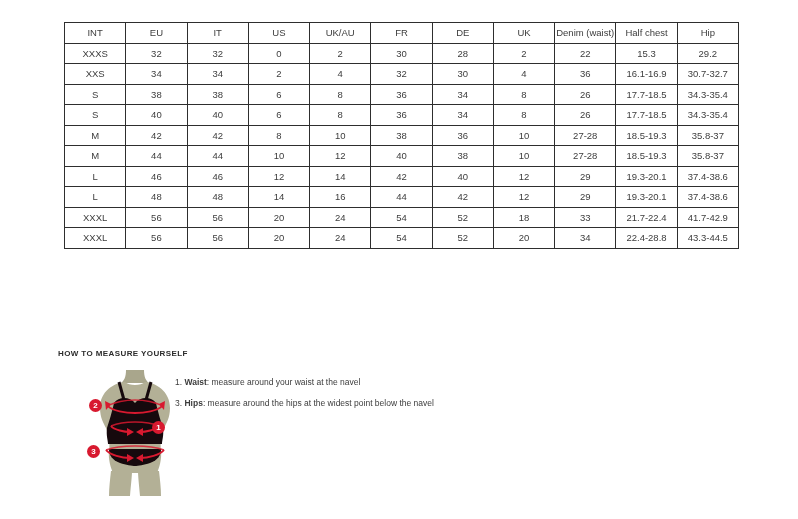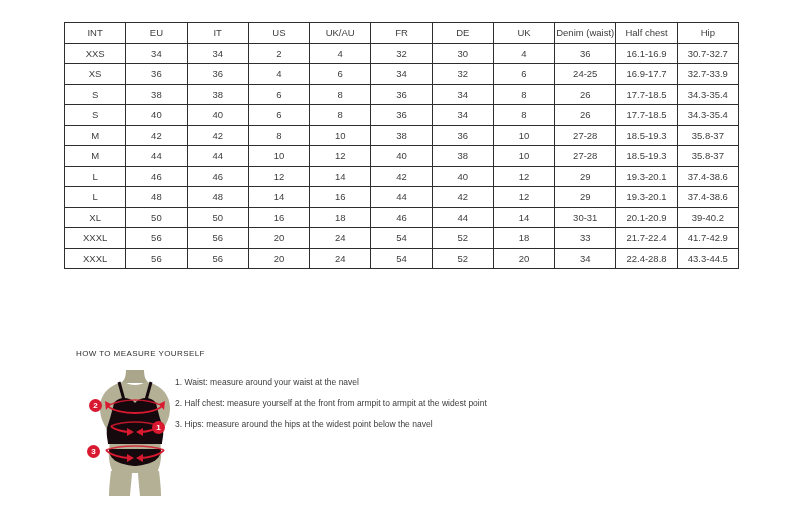--- a/index.html
+++ b/index.html
@@ -22,23 +22,23 @@
     height: 20.5px;
     font-weight: normal;
     padding: 0 1px;
     white-space: nowrap;
     overflow: hidden;
   }
 
   
   .measure-heading {
     position: absolute;
-    left: 76px; top: 349px;
+    left: 58px; top: 349px;
     font-size: 8px;
-    font-weight: normal;
+    font-weight: bold;
     letter-spacing: 0.4px;
     color: #2d2d2d;
   }
   .figure-wrap { position: absolute; left: 78px; top: 370px; width: 115px; height: 128px; }
   .figure-wrap svg { display: block; }
   .marker {
     position: absolute;
     width: 13px; height: 13px;
     border-radius: 50%;
     background: #d8192f;
@@ -52,21 +52,21 @@
   .marker.m1 { left: 74px; top: 51px; }
   .marker.m3 { left: 9px;  top: 75px; }
 
   .measure-steps { position: absolute; left: 175px; top: 372px; width: 400px; }
   .measure-step {
     font-size: 8.5px;
     color: #3c3c3c;
     line-height: 21px;
     white-space: nowrap;
   }
-  .measure-step .step-label { font-weight: normal; }
+  .measure-step .step-label { font-weight: bold; }
 </style>
 </head>
 <body>
 
 <div class="size-table-wrap">
   <table class="size-table">
     <thead>
       <tr>
           <th>INT</th>
           <th>EU</th>
@@ -76,44 +76,44 @@
           <th>FR</th>
           <th>DE</th>
           <th>UK</th>
           <th>Denim (waist)</th>
           <th>Half chest</th>
           <th>Hip</th>
         </tr>
     </thead>
     <tbody>
         <tr>
+          <td>XXXS</td>
+          <td>32</td>
+          <td>32</td>
+          <td>0</td>
+          <td>2</td>
+          <td>30</td>
+          <td>28</td>
+          <td>2</td>
+          <td>22</td>
+          <td>15.3</td>
+          <td>29.2</td>
+        </tr>
+        <tr>
           <td>XXS</td>
           <td>34</td>
           <td>34</td>
           <td>2</td>
           <td>4</td>
           <td>32</td>
           <td>30</td>
           <td>4</td>
           <td>36</td>
           <td>16.1-16.9</td>
           <td>30.7-32.7</td>
-        </tr>
-        <tr>
-          <td>XS</td>
-          <td>36</td>
-          <td>36</td>
-          <td>4</td>
-          <td>6</td>
-          <td>34</td>
-          <td>32</td>
-          <td>6</td>
-          <td>24-25</td>
-          <td>16.9-17.7</td>
-          <td>32.7-33.9</td>
         </tr>
         <tr>
           <td>S</td>
           <td>38</td>
           <td>38</td>
           <td>6</td>
           <td>8</td>
           <td>36</td>
           <td>34</td>
           <td>8</td>
@@ -178,33 +178,20 @@
           <td>48</td>
           <td>48</td>
           <td>14</td>
           <td>16</td>
           <td>44</td>
           <td>42</td>
           <td>12</td>
           <td>29</td>
           <td>19.3-20.1</td>
           <td>37.4-38.6</td>
-        </tr>
-        <tr>
-          <td>XL</td>
-          <td>50</td>
-          <td>50</td>
-          <td>16</td>
-          <td>18</td>
-          <td>46</td>
-          <td>44</td>
-          <td>14</td>
-          <td>30-31</td>
-          <td>20.1-20.9</td>
-          <td>39-40.2</td>
         </tr>
         <tr>
           <td>XXXL</td>
           <td>56</td>
           <td>56</td>
           <td>20</td>
           <td>24</td>
           <td>54</td>
           <td>52</td>
           <td>18</td>
@@ -272,15 +259,14 @@
     <polygon points="56,88 49,84 49,92" fill="#d8192f"></polygon>
     <polygon points="58,88 65,84 65,92" fill="#d8192f"></polygon>
   </svg>
   <div class="marker m2">2</div>
   <div class="marker m1">1</div>
   <div class="marker m3">3</div>
 </div>
 
 <div class="measure-steps">
     <div class="measure-step"><span>1. </span><span class="step-label">Waist</span><span>: measure around your waist at the navel</span></div>
-    <div class="measure-step"><span>2. </span><span class="step-label">Half chest</span><span>: measure yourself at the front from armpit to armpit at the widest point</span></div>
     <div class="measure-step"><span>3. </span><span class="step-label">Hips</span><span>: measure around the hips at the widest point below the navel</span></div>
   </div>
 
 </body></html>

